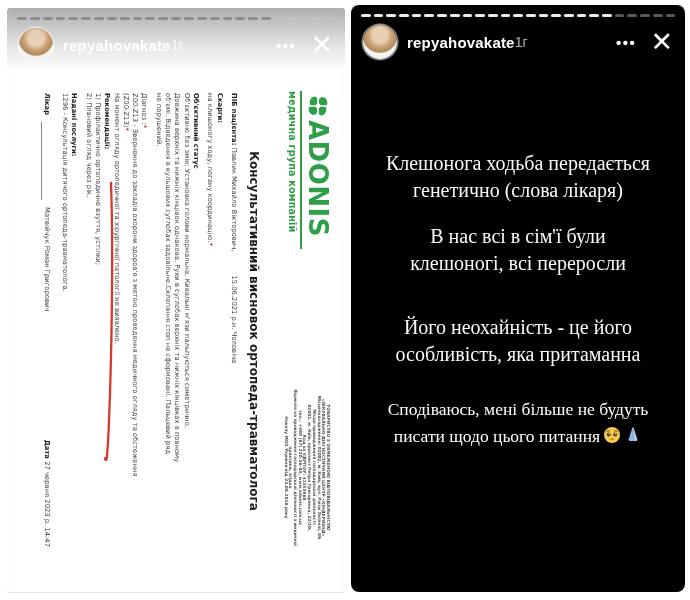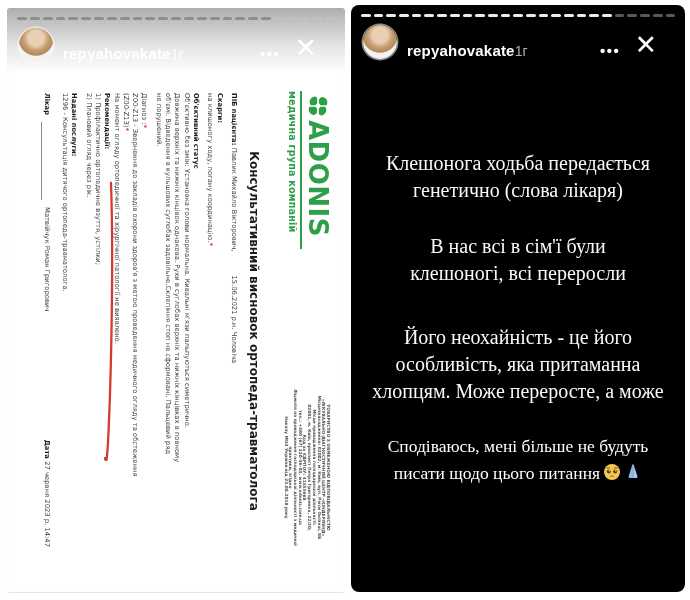--- a/index.html
+++ b/index.html
@@ -11,21 +11,21 @@
   .story-right{left:351px;top:5px;width:334px;height:587px;background:#000;border-radius:8px;}
 
   .scrim{position:absolute;top:0;left:0;right:0;height:64px;
          background:linear-gradient(to bottom,rgba(125,125,125,.62),rgba(170,170,170,.28) 62%,rgba(255,255,255,0));}
 
   .progress{position:absolute;top:9px;left:10px;right:10px;display:flex;gap:3px;}
   .progress .seg{flex:1;height:2.5px;border-radius:2px;}
   .story-left .seg.on{background:#8f8f8f;} .story-left .seg.off{background:#c2c2c2;}
   .story-right .seg.on{background:#ececec;} .story-right .seg.off{background:rgba(255,255,255,.35);}
 
-  .hdr{position:absolute;top:20px;left:12px;right:28px;display:flex;align-items:flex-end;}
+  .hdr{position:absolute;top:20px;left:12px;right:12px;display:flex;align-items:center;}
   .avatar{width:34px;height:34px;border-radius:50%;flex:0 0 34px;
           background:radial-gradient(circle at 50% 30%,#e9cfb4 0 26%,#c79f72 42%,#b18a5b 58%,#f4f3f1 62%);
           box-shadow:0 0 0 1.5px rgba(255,255,255,.55);}
   .uname{color:#fff;font-weight:700;font-size:15px;margin-left:10px;letter-spacing:.2px;}
   .time{font-size:14px;}
   .story-left .time{color:rgba(255,255,255,.85);} .story-right .time{color:#b0b0b0;}
   .sp{flex:1;}
   .more{color:#fff;font-size:15px;letter-spacing:1.5px;font-weight:700;cursor:pointer;}
   .close{color:#fff;font-size:27px;font-weight:200;margin-left:14px;line-height:1;cursor:pointer;}
 
@@ -53,21 +53,21 @@
   .redline svg{position:absolute;left:88px;top:6.5px;}
   .sigrow{display:flex;align-items:flex-end;margin-top:9px;padding-right:28px;}
   .sigline{display:inline-block;width:78px;border-bottom:1px solid #8a8a8a;margin:0 7px;height:7px;}
   .sigdate{margin-left:auto;}
 
   
   .story-body{position:absolute;top:145px;left:8px;right:8px;text-align:center;
               font-family:"Liberation Serif","DejaVu Serif",serif;}
   .para{color:#fafafa;font-size:20px;line-height:27px;}
   .para.gold{color:#ffffff;font-size:17.5px;line-height:27px;}
-  .para:nth-child(1){margin-bottom:29px;}
+  .para:nth-child(1){margin-bottom:19px;}
   .para:nth-child(2){margin-bottom:37px;}
   .para:nth-child(3){margin-bottom:28px;}
   .emoji{display:inline-block;vertical-align:-2px;margin-left:3px;}
 </style>
 </head>
 <body>
 
 <div class="canvas">
 
   <section class="story story-left">
@@ -218,21 +218,20 @@
           <div class="tline">Клешонога ходьба передається</div>
           <div class="tline">генетично (слова лікаря)</div>
         </div>
         <div class="para">
           <div class="tline">В нас всі в сім'ї були</div>
           <div class="tline">клешоногі, всі переросли</div>
         </div>
         <div class="para">
           <div class="tline">Його неохайність - це його</div>
           <div class="tline">особливість, яка притаманна</div>
-          <div class="tline">хлопцям. Може переросте, а може</div>
         </div>
         <div class="para gold">
           <div class="tline">Сподіваюсь, мені більше не будуть</div>
           <div class="tline">писати щодо цього питання<span><svg class="emoji" width="18" height="18" viewBox="0 0 18 18">
                 <circle cx="9" cy="9" r="8" fill="#f6c84c"></circle>
                 <path d="M3 5.4 Q5 4 7 5.2" stroke="#8a6214" stroke-width="1" fill="none"></path>
                 <path d="M11 5.2 Q13 4 15 5.4" stroke="#8a6214" stroke-width="1" fill="none"></path>
                 <circle cx="5.8" cy="8.4" r="2" fill="#5a3d10"></circle>
                 <circle cx="12.2" cy="8.4" r="2" fill="#5a3d10"></circle>
                 <circle cx="6.4" cy="7.8" r="0.7" fill="#fff"></circle>

